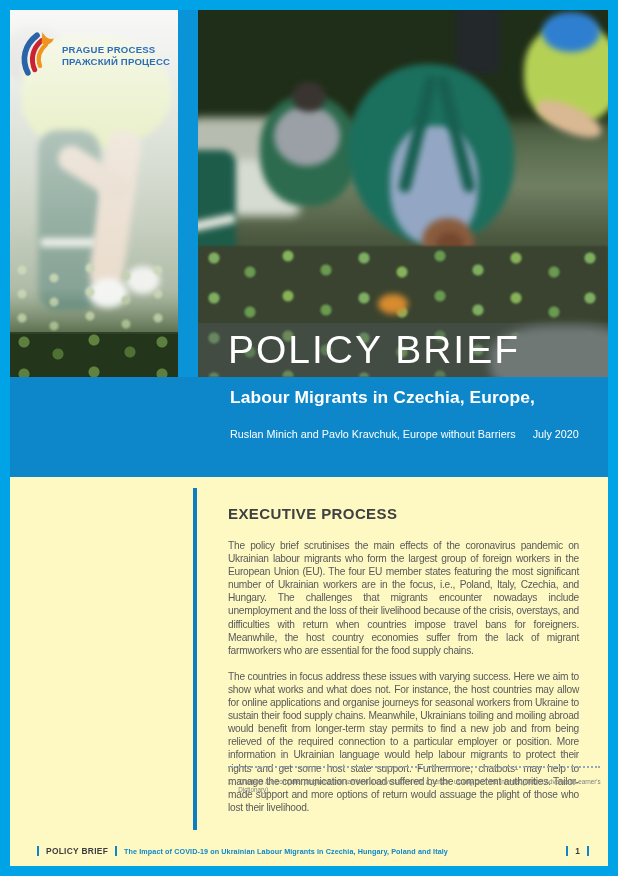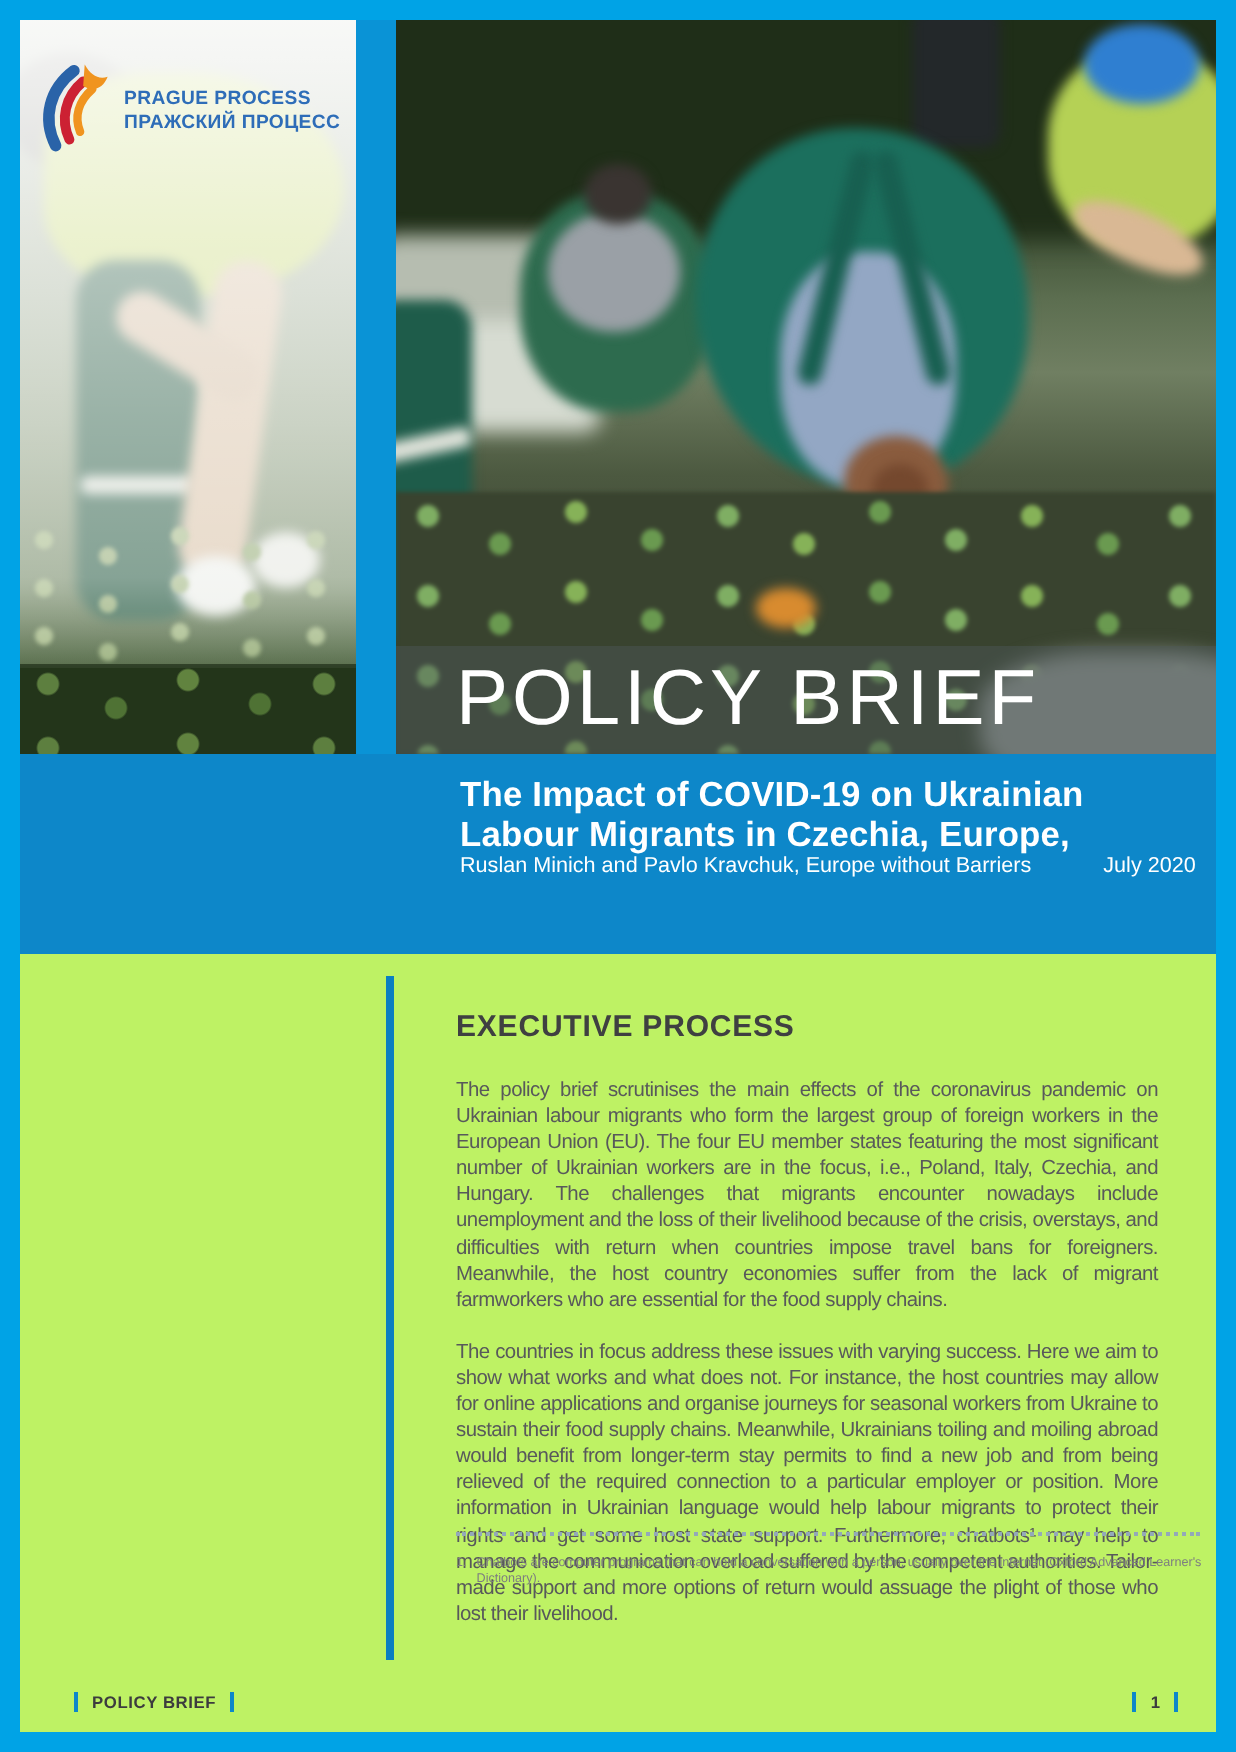--- a/index.html
+++ b/index.html
@@ -1,21 +1,21 @@
 <!DOCTYPE html>
 <html><head>
 <meta charset="utf-8">
 <style>
   * { margin:0; padding:0; box-sizing:border-box; }
   html,body { background:#e8e8e8; }
   body { font-family:"Liberation Sans", sans-serif; }
 
   .page {
     position:relative; width:618px; height:876px; margin:0 auto;
-    background:#bef264; overflow:hidden;
+    background:#fef9c3; overflow:hidden;
   }
   .frame {
     position:absolute; inset:0; border:10px solid #00a3e6;
     z-index:60; pointer-events:none;
   }
 
   
   .hero { position:absolute; left:10px; top:10px; width:598px; height:367px; display:flex; }
   .photo { position:relative; overflow:hidden; }
   .photo-left  { width:168px; height:367px; background:linear-gradient(#c6cbc0 0%, #b2bda9 30%, #9cab90 55%, #7b8f6e 78%, #49603c 90%, #31451f 100%); }
@@ -111,21 +111,21 @@
     color:#ffffff; font-size:39px; font-weight:500; letter-spacing:2px;
     padding-left:30px; line-height:54px; white-space:nowrap;
   }
 
   
   .title-band {
     position:absolute; left:10px; top:377px; width:598px; height:100px;
     background:#0d87c9; z-index:20; padding:11px 0 0 220px; color:#fff;
   }
   .band-title-line { font-size:17.4px; font-weight:700; line-height:19.6px; letter-spacing:.1px; }
-  .band-authors { margin-top:0; font-size:10.8px; display:flex; gap:36px; white-space:nowrap; }
+  .band-authors { margin-top:20px; font-size:10.8px; display:flex; gap:17px; white-space:nowrap; }
 
   
   .accent-line { position:absolute; left:193px; top:488px; width:4px; height:342px; background:#0b7fc1; }
   .summary { position:absolute; left:228px; top:505px; width:351px; }
   .summary h2 { font-size:15px; font-weight:700; color:#3f4041; letter-spacing:.4px; margin-bottom:17px; }
   .summary p {
     font-size:10.2px; line-height:13.1px; letter-spacing:-0.25px;
     color:#58595b; text-align:justify; margin-bottom:13px;
   }
   .dotted-rule { position:absolute; left:228px; top:766px; width:372px; border-top:2px dotted #93a9b8; }
@@ -204,21 +204,20 @@
       <div class="blob soft rp-gloves"></div>
       <div class="rp-path"></div>
 
       <div class="kicker-band">
         <div class="kicker">POLICY BRIEF</div>
       </div>
     </div>
   </div>
 
   <div class="title-band">
-    <div class="band-title-line">The Impact of COVID-19 on Ukrainian</div>
     <div class="band-title-line">Labour Migrants in Czechia, Europe,</div>
     <div class="band-authors">
       <span>Ruslan Minich and Pavlo Kravchuk, Europe without Barriers</span>
       <span>July 2020</span>
     </div>
   </div>
 
   <div class="accent-line"></div>
 
   <div class="summary">
@@ -230,20 +229,21 @@
   <div class="dotted-rule"></div>
   <div class="footnote">
     <span>1.</span>
     <span>Chatbots are computer programs that can hold a conversation with a person, usually over the internet (Oxford Advanced Learner's Dictionary).</span>
   </div>
 
   <div class="footer">
     <div class="fsep"></div>
     <span class="footer-brand">POLICY BRIEF</span>
     <div class="fsep"></div>
+    <span class="footer-title">The Impact of COVID-19 on Ukrainian Labour Migrants in Czechia, Hungary, Poland and Italy</span>
     <div class="footer-right">
       <div class="fsep"></div>
       <span class="footer-page">1</span>
       <div class="fsep"></div>
     </div>
   </div>
 
   <div class="frame"></div>
 </div>
 

